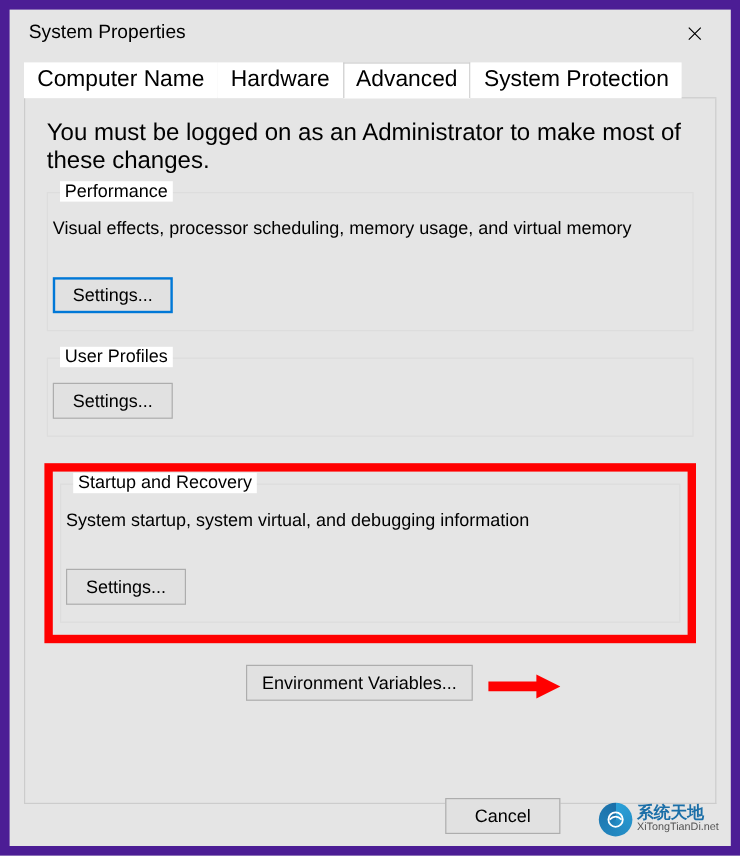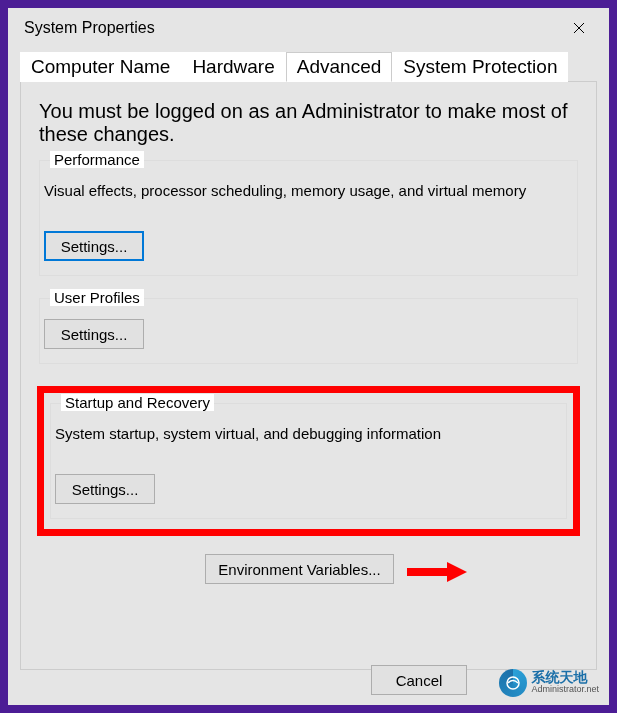--- a/index.html
+++ b/index.html
@@ -101,16 +101,16 @@
 
   <div class="watermark">
     <div class="wm-icon">
       <svg width="16" height="16" viewBox="0 0 16 16">
           <circle cx="8" cy="8" r="6" fill="none" stroke="#fff" stroke-width="1.5"></circle>
           <path d="M3 8 Q8 3 13 8" fill="none" stroke="#fff" stroke-width="1.5"></path>
         </svg>
     </div>
     <div class="wm-text">
       <span class="wm-chinese">系统天地</span>
-      <span class="wm-url">Administrator.net</span>
+      <span class="wm-url">XiTongTianDi.net</span>
     </div>
   </div>
 </div>
 
 </body></html>

